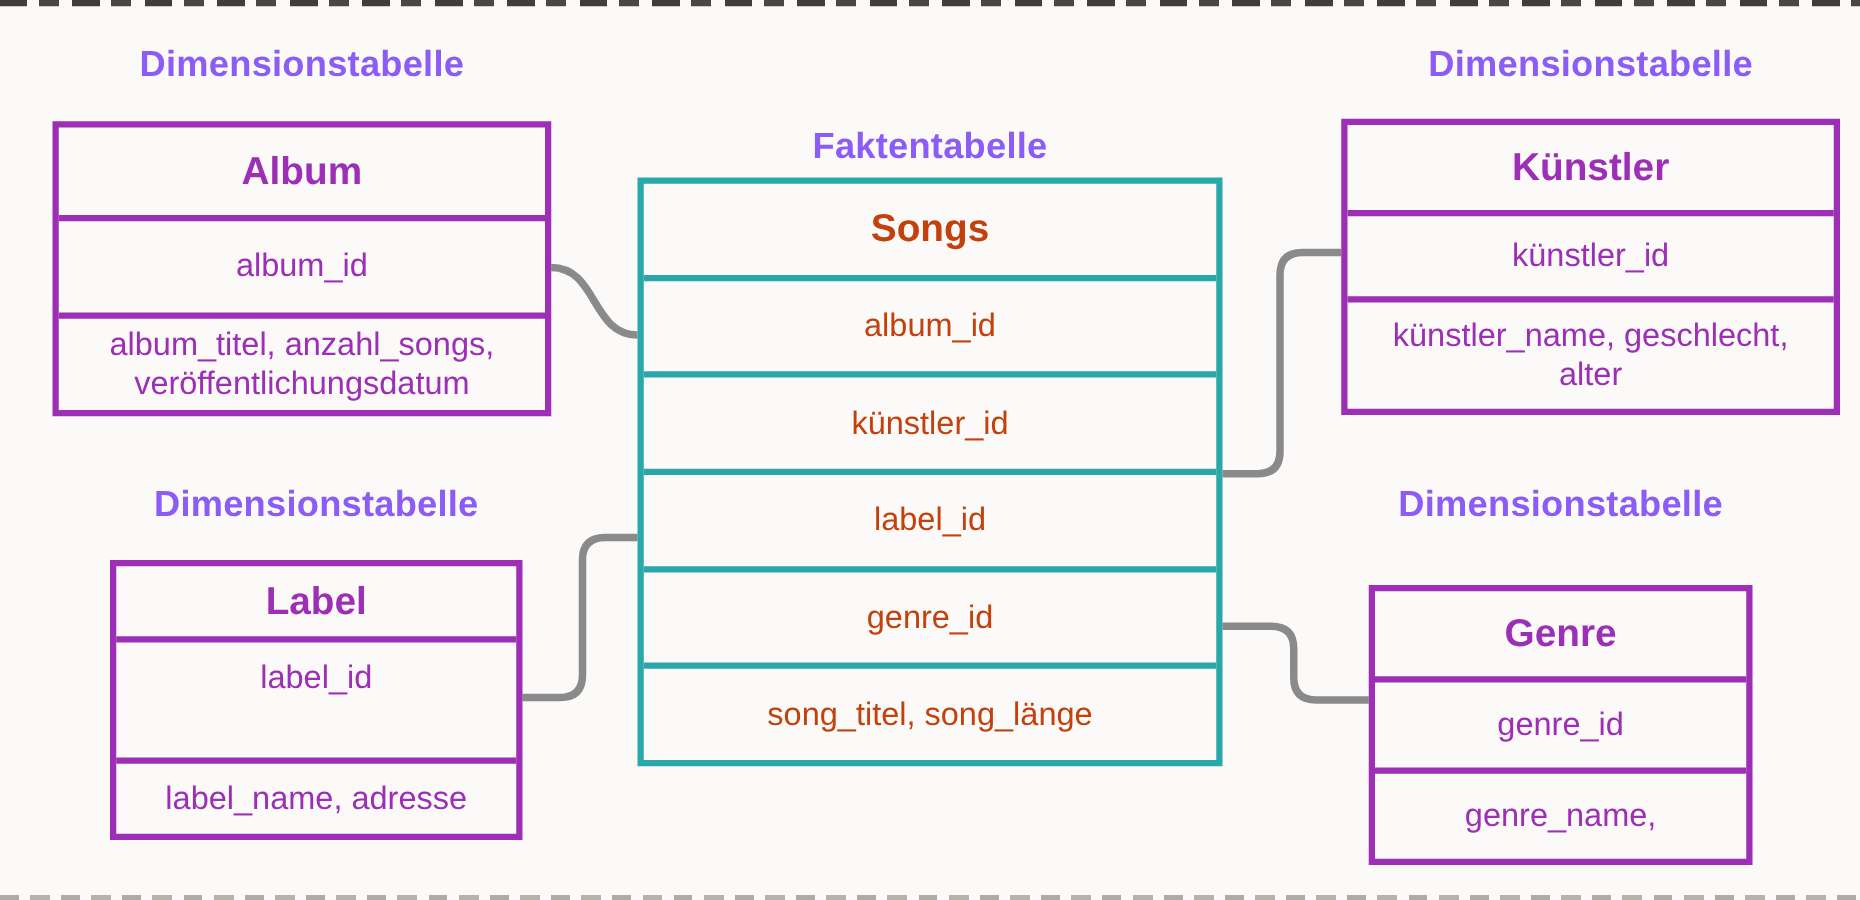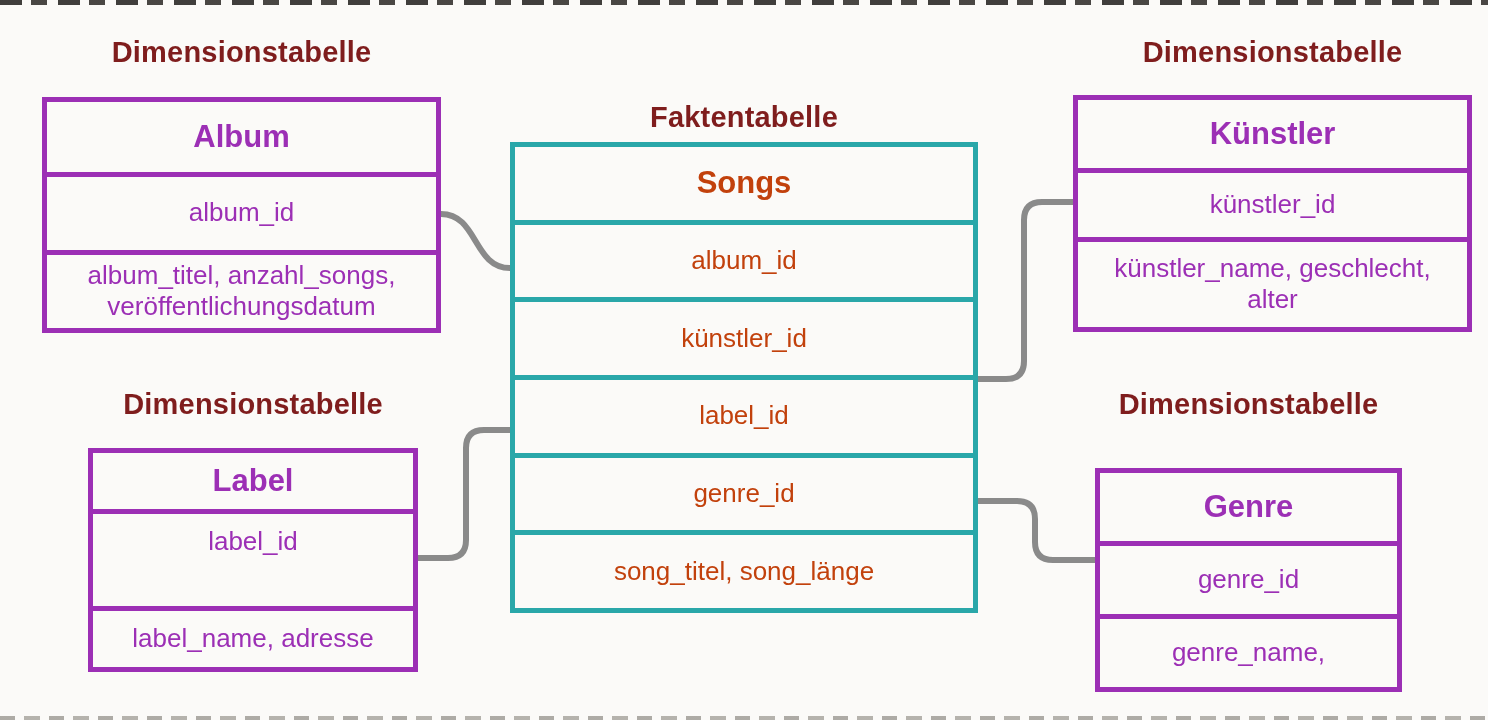--- a/index.html
+++ b/index.html
@@ -32,21 +32,21 @@
     background: repeating-linear-gradient(90deg,
       #6e6a62 0 15px, rgba(110,106,98,0) 15px 24px,
       #7c786f 24px 40px, rgba(110,106,98,0) 40px 49px);
     opacity: .55;
   }
   .heading {
     position: absolute;
     text-align: center;
     font-size: 29px;
     font-weight: bold;
-    color: #7f1d1d;
+    color: #8b5cf6;
     letter-spacing: 0.2px;
   }
   .etable {
     position: absolute;
     display: flex;
     flex-direction: column;
     border-style: solid;
     border-width: 5px;
     background: #fbfaf8;
     box-sizing: border-box;

